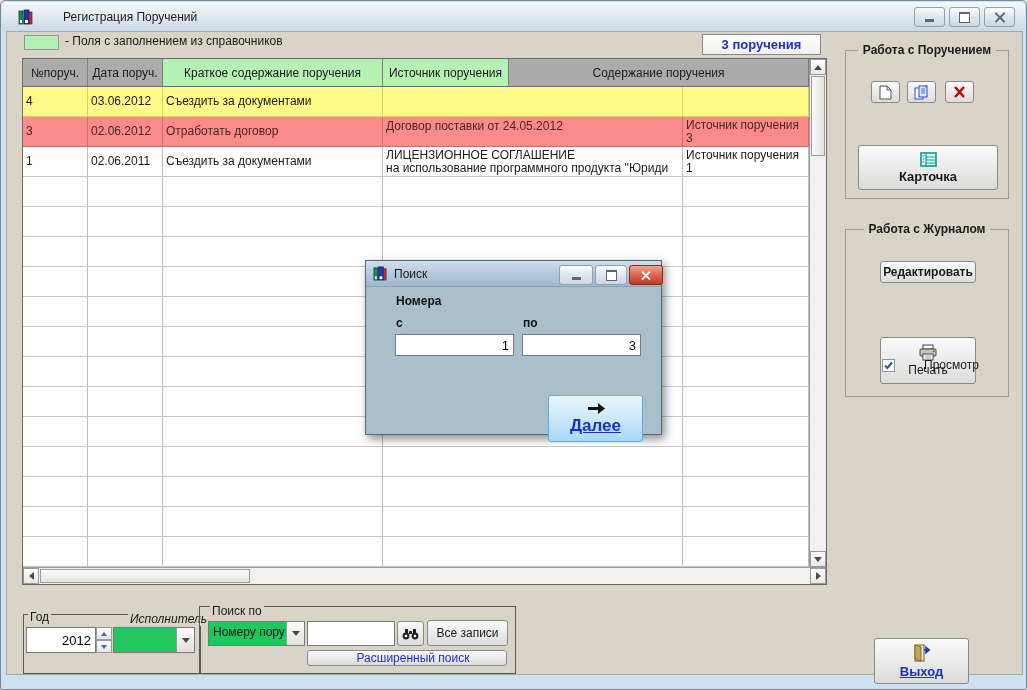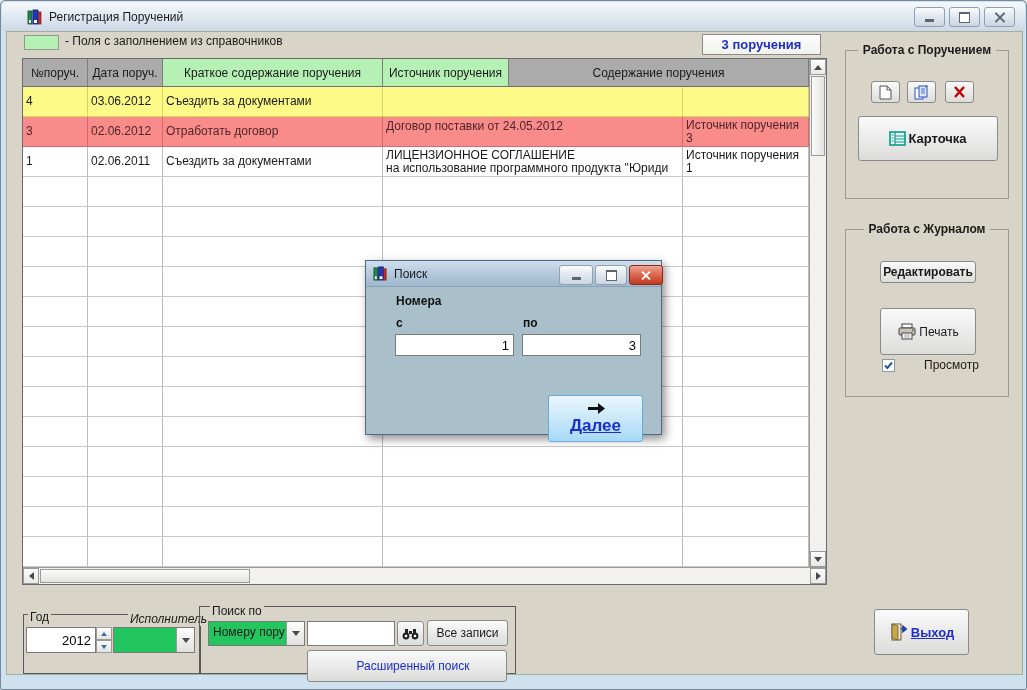--- a/index.html
+++ b/index.html
@@ -1,20 +1,20 @@
 <!DOCTYPE html>
 <html style="--row_yellow: #fdfa87; --row_pink: #f98b8b; --header_green: #b5f1b5; --header_gray: #ababab; --link_blue: #1e2fc8; --dialog_bg: #a9c0ca;"><head>
 <meta charset="utf-8">
 <style>
   html,body{margin:0;padding:0;}
   body{width:1027px;height:690px;font-family:"Liberation Sans",sans-serif;font-size:12px;color:#1a1a1a;background:#e8e8e8;}
   #app{position:relative;width:1027px;height:690px;background:#cfe0ef;border:1px solid #76899c;box-sizing:border-box;border-radius:5px 5px 2px 2px;overflow:hidden;}
   
   .titlebar{position:absolute;left:1px;top:1px;width:1023px;height:29px;border-radius:4px 4px 0 0;
-    background:linear-gradient(#f5f8fb,#e3ebf3 45%,#ccd8e6);display:flex;align-items:center;padding-left:25px;box-sizing:border-box;}
+    background:linear-gradient(#f5f8fb,#e3ebf3 45%,#ccd8e6);display:flex;align-items:center;padding-left:16px;box-sizing:border-box;gap:23px;}
   .title-text{margin-left:6px;color:#1c1c1c;}
   .winbtns{position:absolute;right:10px;top:5px;display:flex;gap:4px;}
   .winbtn{width:29px;height:18px;border:1px solid #8fa0b2;border-radius:3px;background:linear-gradient(#fcfdfe,#e2e8ef 45%,#cdd6e0);
     display:flex;align-items:center;justify-content:center;}
   .glyph-min{width:9px;height:3px;background:#5a6673;margin-top:7px;}
   .glyph-max{width:9px;height:8px;border:1px solid #5a6673;border-top:2px solid #5a6673;background:#fff;}
   .glyph-x{position:relative;width:10px;height:10px;}
   .glyph-x::before,.glyph-x::after{content:"";position:absolute;left:4px;top:-1px;width:2px;height:13px;background:#5a6673;}
   .glyph-x::before{transform:rotate(45deg);}
   .glyph-x::after{transform:rotate(-45deg);}
@@ -52,21 +52,21 @@
   .tri-left{border-top:4px solid transparent;border-bottom:4px solid transparent;border-right:5px solid #4a4a4a;}
   .tri-right{border-top:4px solid transparent;border-bottom:4px solid transparent;border-left:5px solid #4a4a4a;}
   .vthumb{position:absolute;left:1px;top:17px;width:14px;height:80px;background:linear-gradient(90deg,#fbfbfa,#e4e3e0);border:1px solid #9a9a9a;box-sizing:border-box;}
   .hthumb{position:absolute;left:17px;top:1px;width:210px;height:14px;background:linear-gradient(#fbfbfa,#e4e3e0);border:1px solid #9a9a9a;box-sizing:border-box;}
   
   .fieldset{position:absolute;border:1px solid #9b9b8f;}
   .fieldset .flegend{position:absolute;top:-8px;left:0;width:100%;text-align:center;}
   .fieldset .flegend span{background:#d8d4c8;padding:0 5px;font-weight:bold;}
   .btn{background:linear-gradient(#fafafa,#ececec 45%,#dcdcda);border:1px solid #8a8a8a;border-radius:3px;box-sizing:border-box;
     display:flex;align-items:center;justify-content:center;cursor:default;}
-  .btn-col{flex-direction:row;gap:2px;}
+  .btn-col{flex-direction:column;gap:2px;margin-top:29px;}
   
   .groupbox{position:absolute;border:1px solid #5a5a5a;}
   .field-label{position:absolute;background:#d8d4c8;padding:0 2px;}
   .tbox{position:absolute;background:#fff;border:1px solid #7a7a7a;box-sizing:border-box;font-family:"Liberation Sans",sans-serif;font-size:13px;}
   .tbox input{width:100%;height:100%;border:none;outline:none;background:transparent;font-family:inherit;font-size:13px;padding:0 4px;box-sizing:border-box;}
   .tbox input.num{text-align:right;}
   .combo{position:absolute;background:#22c55e;border:1px solid #7a7a7a;box-sizing:border-box;display:flex;}
   .combo .val{flex:1;padding:3px 2px 0 4px;overflow:hidden;white-space:nowrap;}
   .combo .drop{width:17px;border-left:1px solid #9a9a9a;background:linear-gradient(#fdfdfd,#e0e0de);display:flex;align-items:center;justify-content:center;}
   .spin{position:absolute;width:16px;display:flex;flex-direction:column;}
@@ -357,21 +357,21 @@
           <circle cx="13" cy="9" r="3.4" fill="#222"></circle>
           <path d="M3 2 h3 v6 h-3 z M11 2 h3 v6 h-3 z" fill="#222"></path>
           <rect x="7" y="4" width="3" height="3" fill="#222"></rect>
           <circle cx="4" cy="9" r="1.3" fill="#fff"></circle>
           <circle cx="13" cy="9" r="1.3" fill="#fff"></circle>
         </svg>
       </div>
       <div class="btn" style="position:absolute;left:227px;top:13px;width:81px;height:26px;justify-content:center;">
         <span>Все записи</span>
       </div>
-      <div class="btn" style="position:absolute;left:107px;top:43px;width:200px;height:32px;font-size:12px;padding-left:12px;">
+      <div class="btn" style="position:absolute;left:107px;top:43px;width:200px;height:16px;font-size:12px;padding-left:12px;">
         <span style="color:var(--link_blue);">Расширенный поиск</span>
       </div>
     </div>
 
     <div class="btn btn-col" style="position:absolute;left:867px;top:577px;width:95px;height:46px;">
       <svg width="20" height="18" viewBox="0 0 20 18">
         <rect x="3" y="1" width="9" height="16" fill="#efe9da" stroke="#6a5a28" stroke-width="1"></rect>
         <path d="M3 1 l6 2 v14 l-6 -2 z" fill="#c9a64e" stroke="#6a5a28" stroke-width="0.8"></path>
         <path d="M12 6 h4 M14 3.5 l3.2 2.5 l-3.2 2.5 z" stroke="#1e3fae" fill="#1e3fae" stroke-width="1.6"></path>
       </svg>

